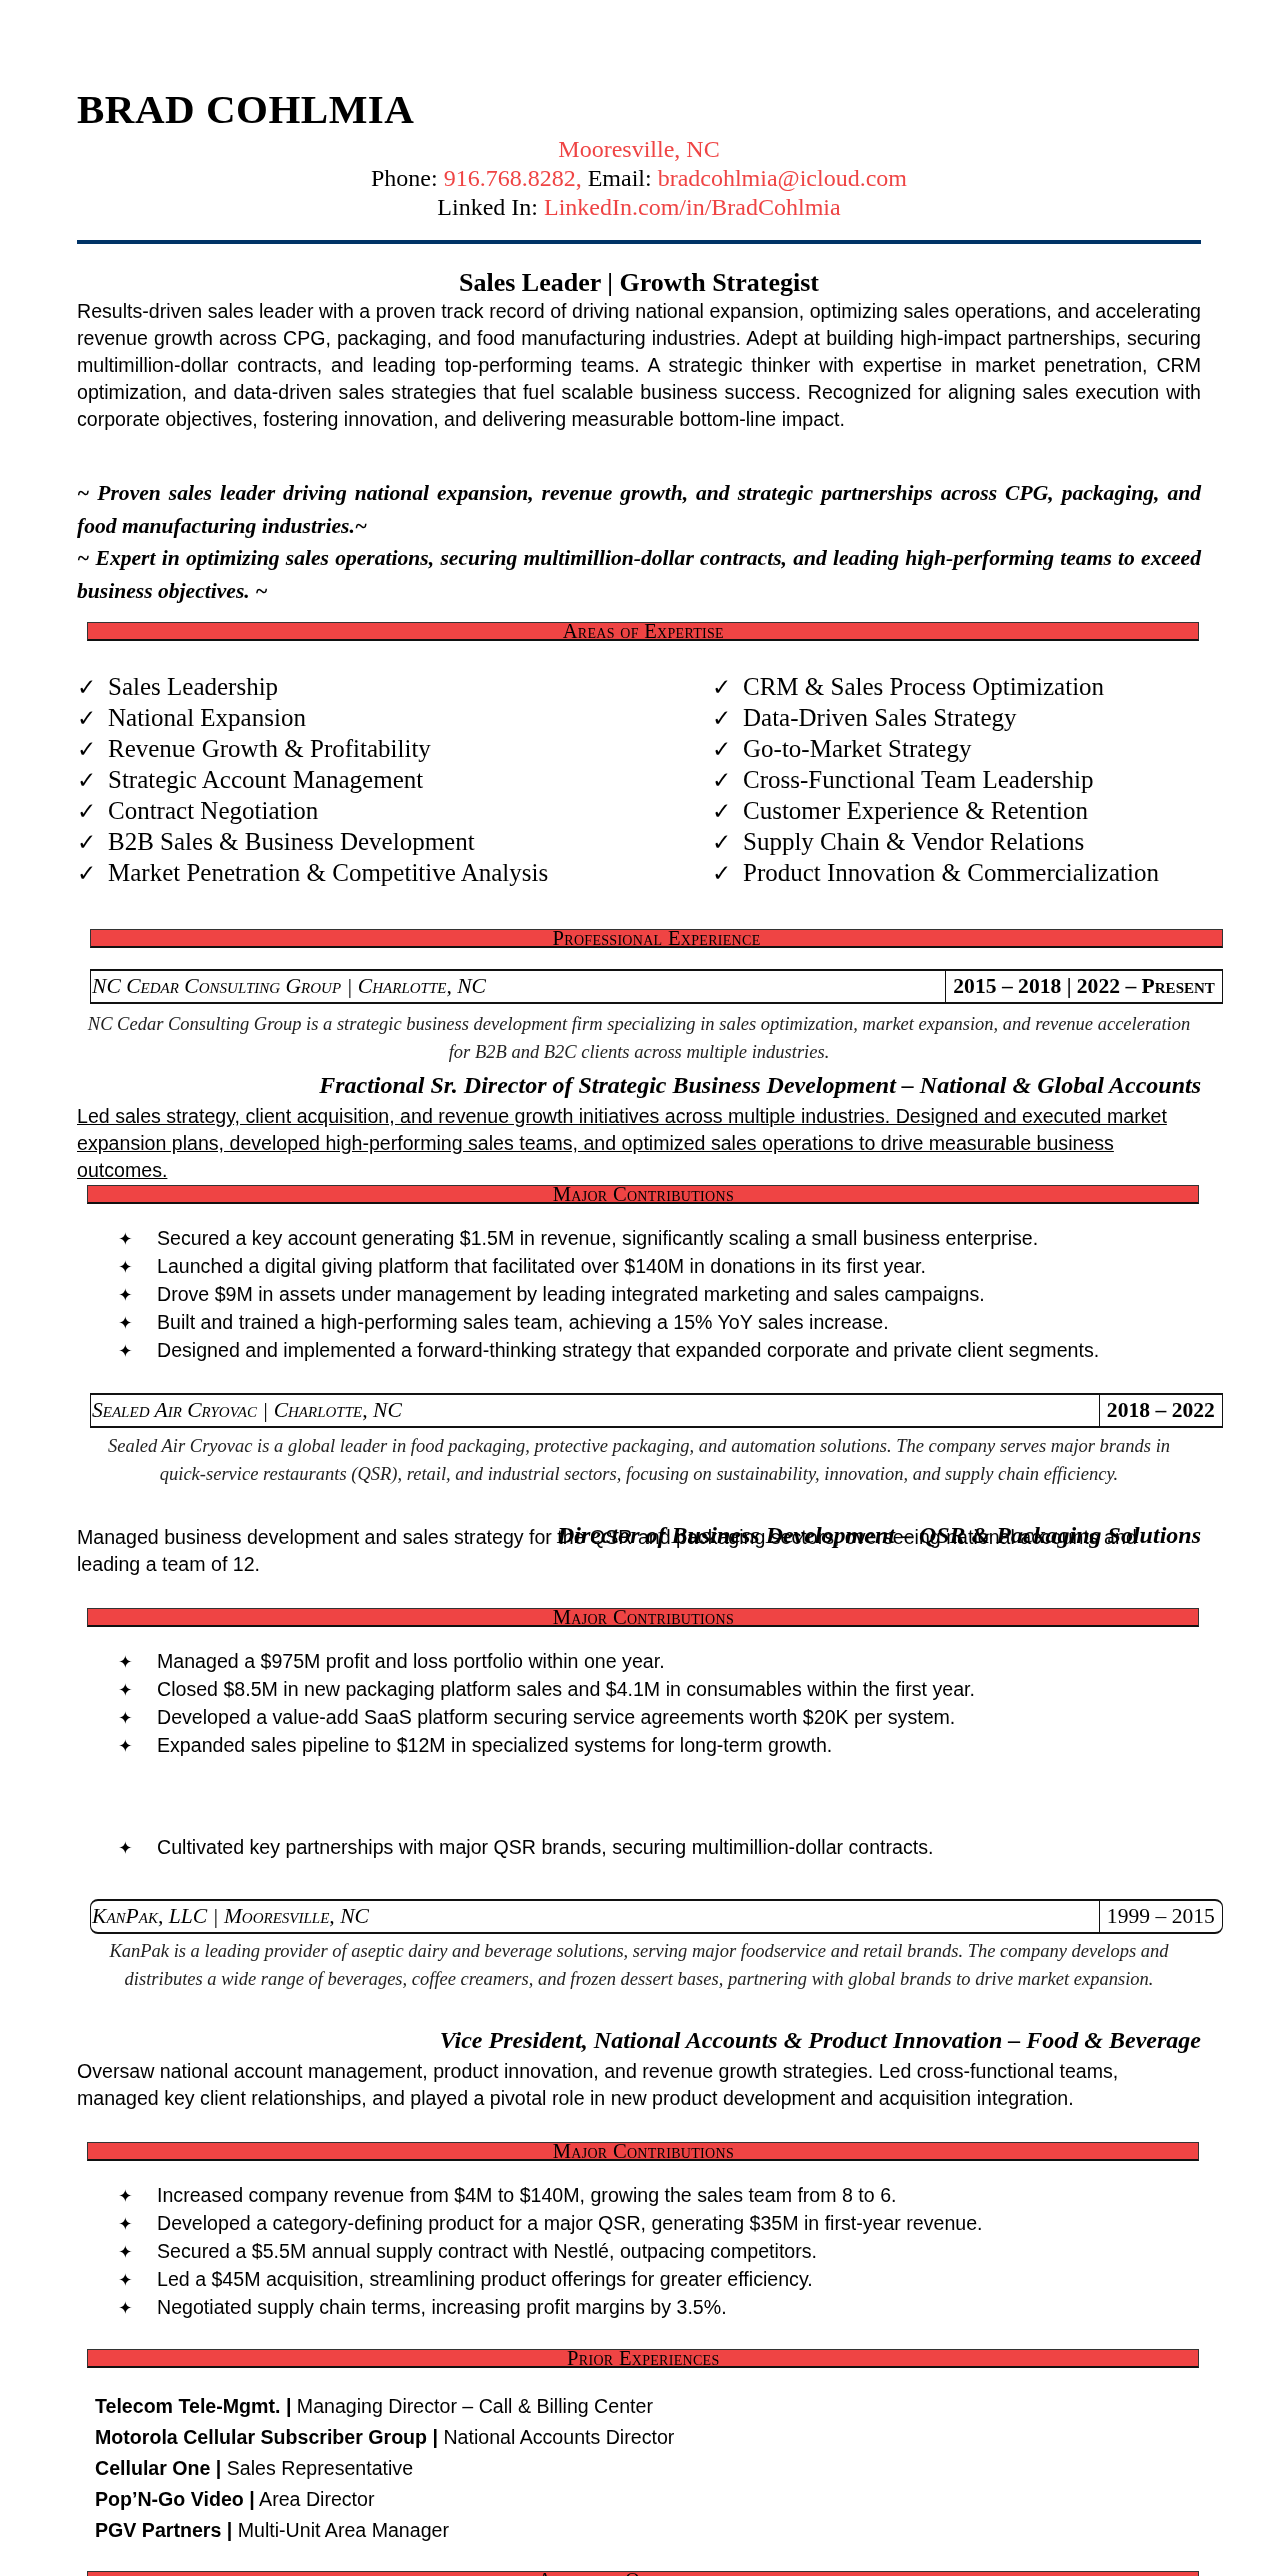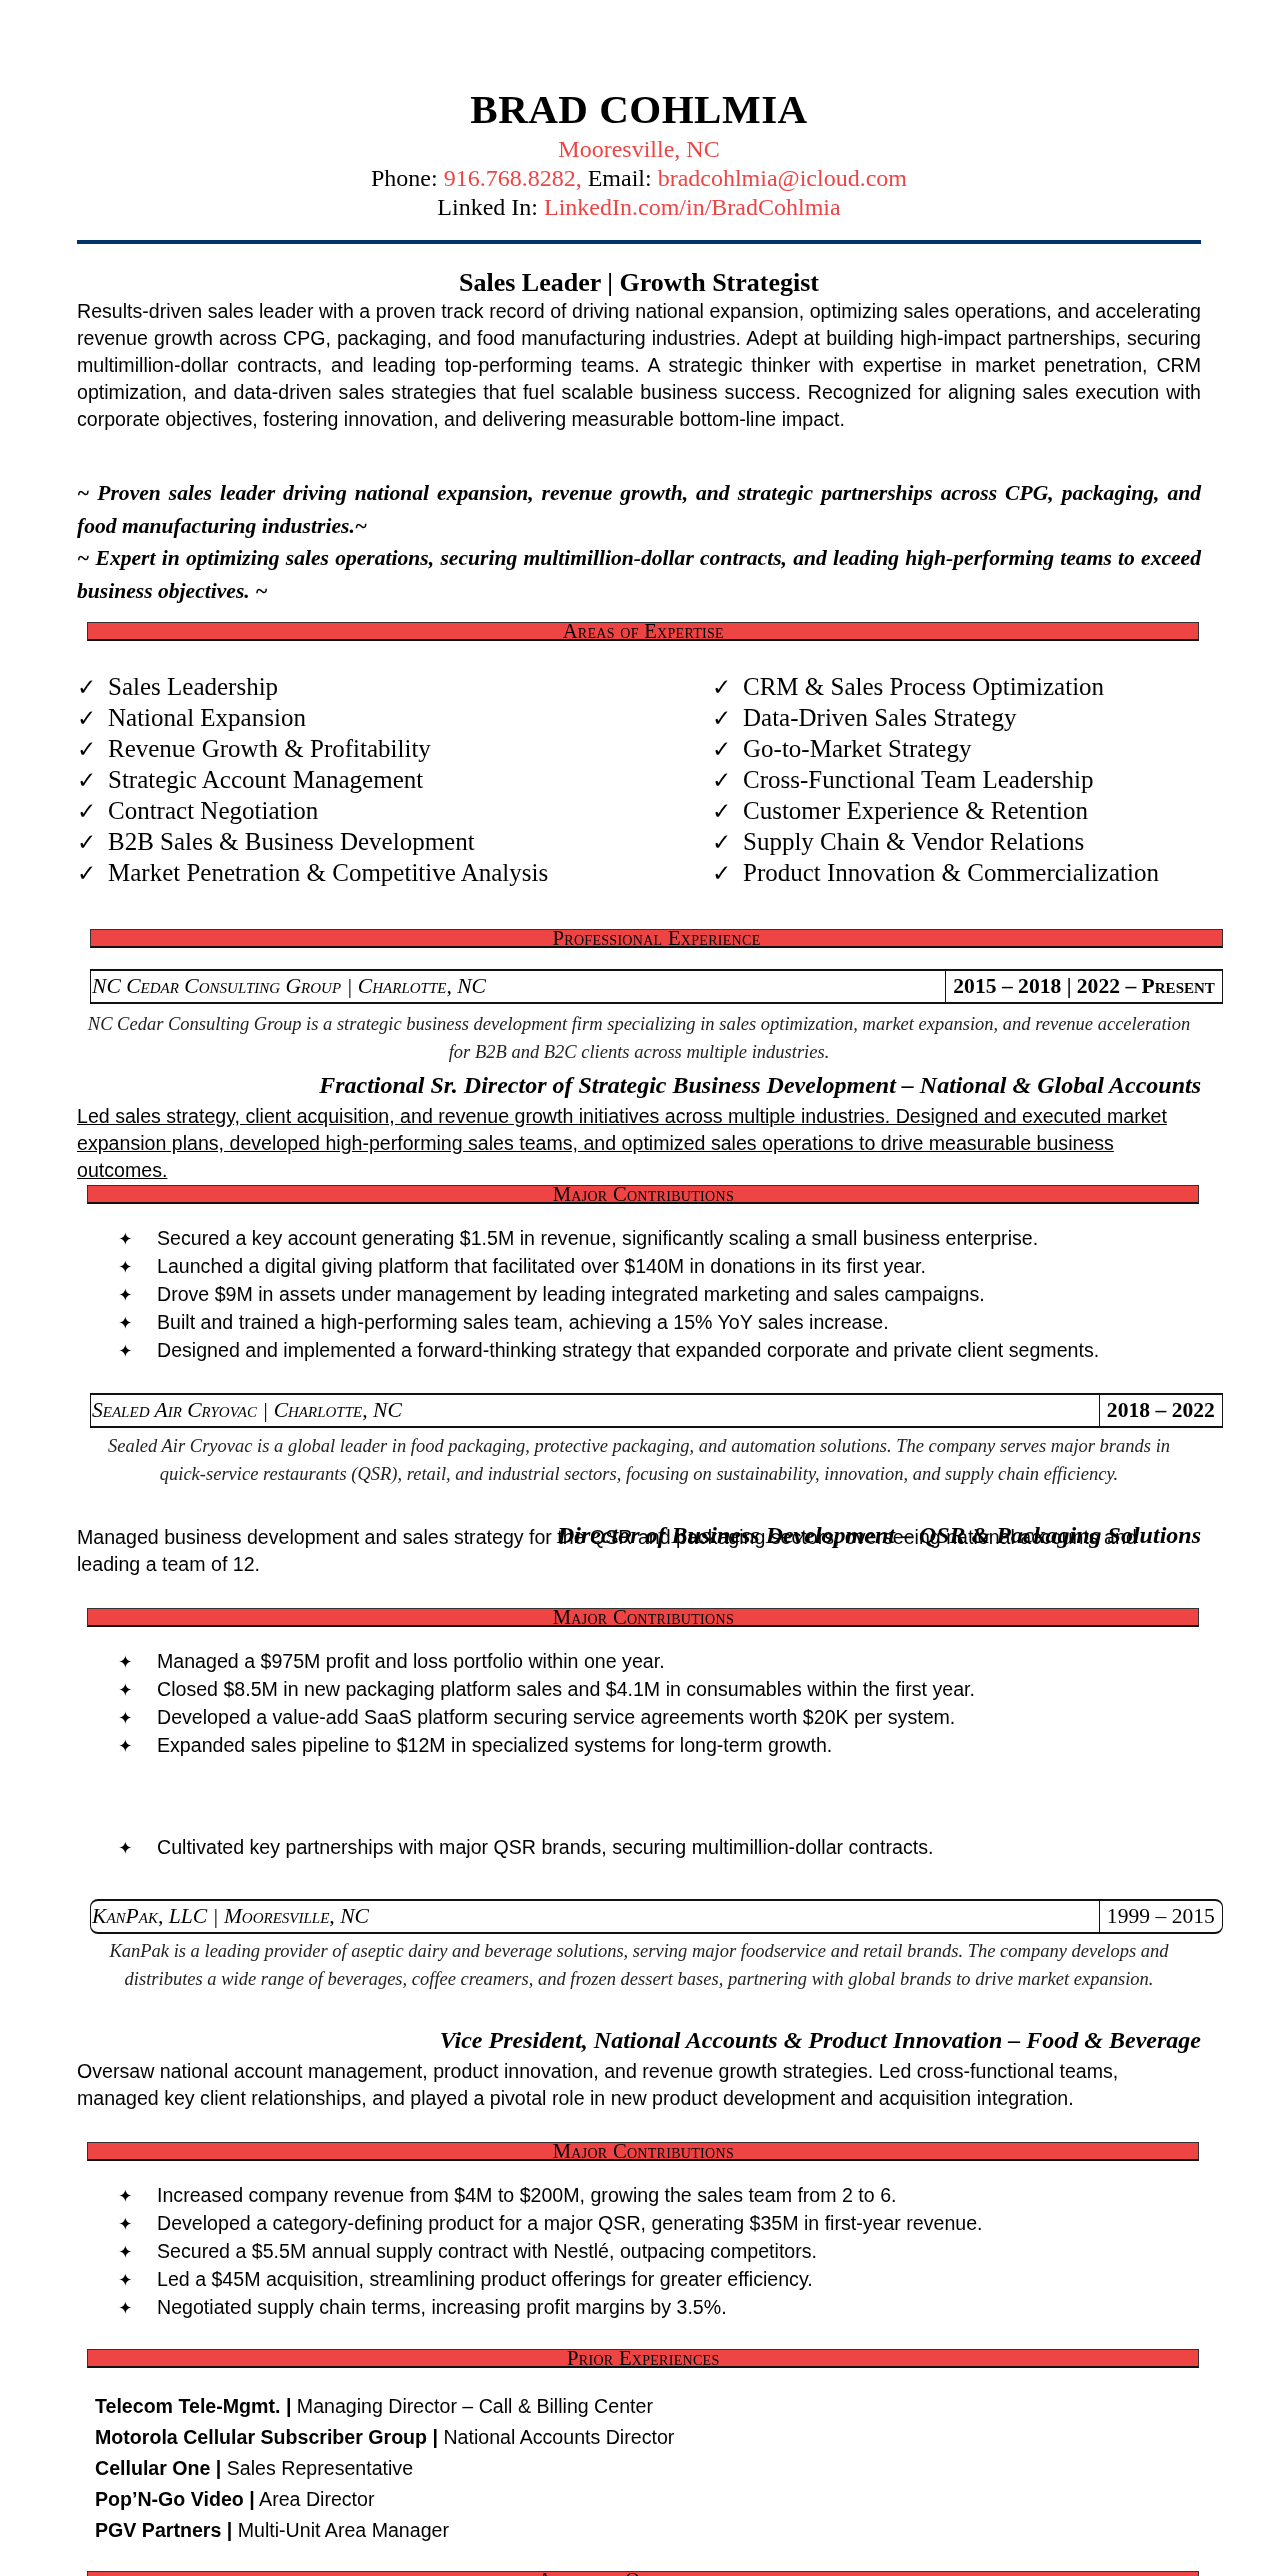--- a/index.html
+++ b/index.html
@@ -1,20 +1,20 @@
 <!DOCTYPE html>
 <html style="font-size:8.2px"><head>
 <meta charset="utf-8">
 <style>
   html, body { margin: 0; padding: 0; background: #ffffff; }
   body { width: 1278px; height: 3615px; position: relative; color: #000; }
   .page { position: absolute; left: 77px; top: 0; width: 1124px; }
 
   
-  .name { position: absolute; top: 85px; left: 0; width: 1124px; text-align: center;
+  .name { position: absolute; top: 85px; left: 0; width: 1124px; text-align: left;
           font-family: "Liberation Serif", serif; font-weight: bold; font-size: 41px; letter-spacing: 0.5px; }
   .contact-line { position: absolute; left: 0; width: 1124px; text-align: center;
           font-family: "Liberation Serif", serif; font-size: 24px; line-height: 29px; }
   .blue { color: #ef4444; }
   .rule-navy { position: absolute; top: 240px; left: 0; width: 1124px; height: 3.6px; background: #003366; }
 
   .headline { position: absolute; top: 268px; left: 0; width: 1124px; text-align: center;
           font-family: "Liberation Serif", serif; font-weight: bold; font-size: 26px; }
   .summary { position: absolute; top: 298px; left: 0; width: 1124px;
           font-family: "Liberation Sans", sans-serif; font-size: 19.6px; line-height: 27px; text-align: justify; }
@@ -210,21 +210,21 @@
     <div class="co">KanPak, LLC | Mooresville, NC</div>
     <div class="dates" style="font-weight:normal;">1999 – 2015</div>
   </div>
   <div class="co-desc" style="top:1937px;">KanPak is a leading provider of aseptic dairy and beverage solutions, serving major foodservice and retail brands. The company develops and distributes a wide range of beverages, coffee creamers, and frozen dessert bases, partnering with global brands to drive market expansion.</div>
   <div class="role-title" style="top:2027px;">Vice President, National Accounts &amp; Product Innovation – Food &amp; Beverage</div>
   <div class="role-desc" style="top:2058px;">Oversaw national account management, product innovation, and revenue growth strategies. Led cross-functional teams, managed key client relationships, and played a pivotal role in new product development and acquisition integration.</div>
   <div class="bar" style="top:2142px;">Major Contributions</div>
   <div class="bullets" style="top:2182px;">
     <div class="bullet">
         <span class="star">✦</span>
-        <span>Increased company revenue from $4M to $200M, growing the sales team from 2 to 6.</span>
+        <span>Increased company revenue from $4M to $140M, growing the sales team from 8 to 6.</span>
       </div>
     <div class="bullet">
         <span class="star">✦</span>
         <span>Developed a category-defining product for a major QSR, generating $35M in first-year revenue.</span>
       </div>
     <div class="bullet">
         <span class="star">✦</span>
         <span>Secured a $5.5M annual supply contract with Nestlé, outpacing competitors.</span>
       </div>
     <div class="bullet">

